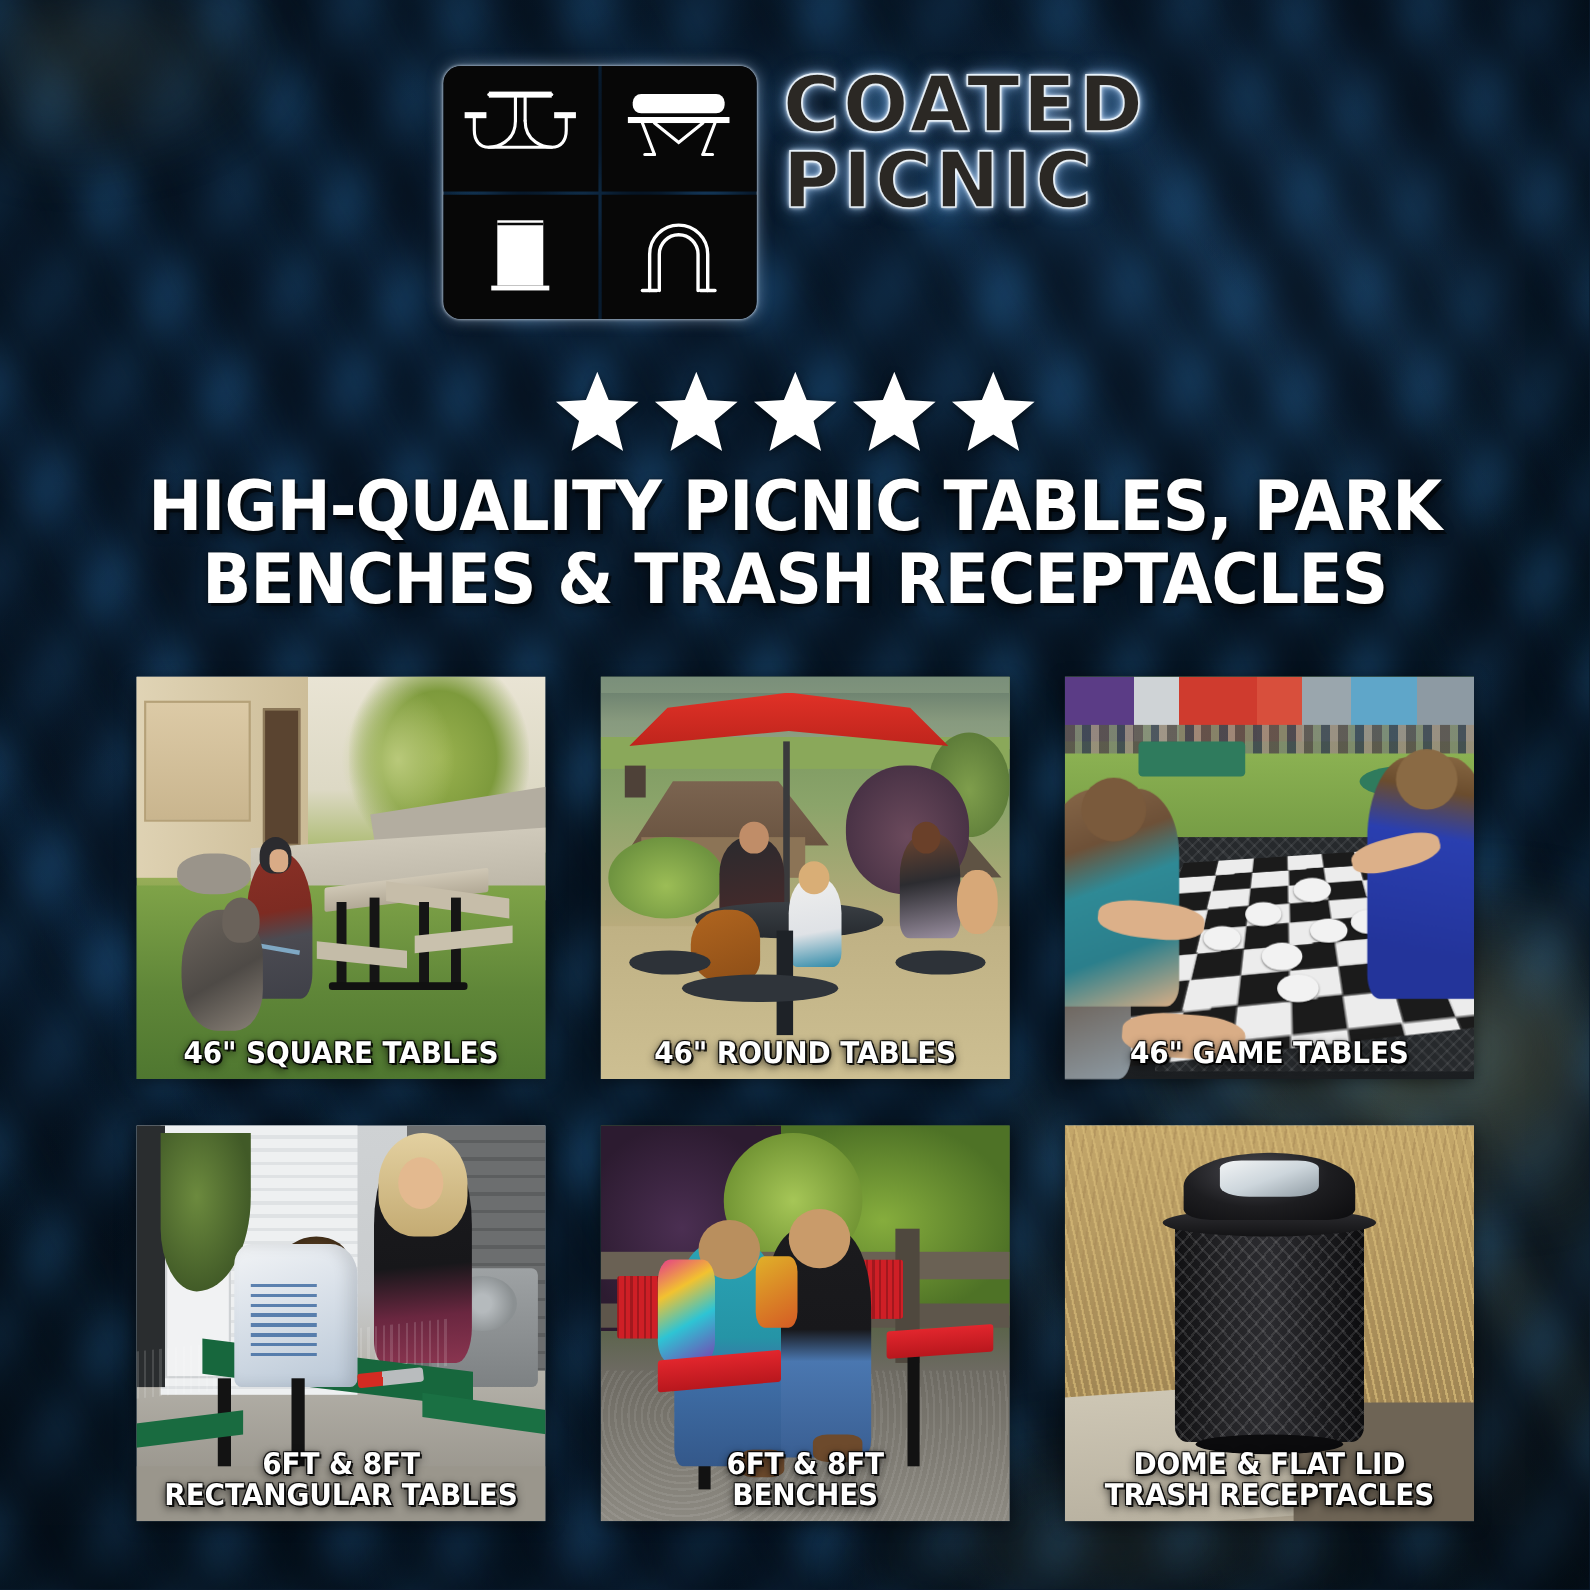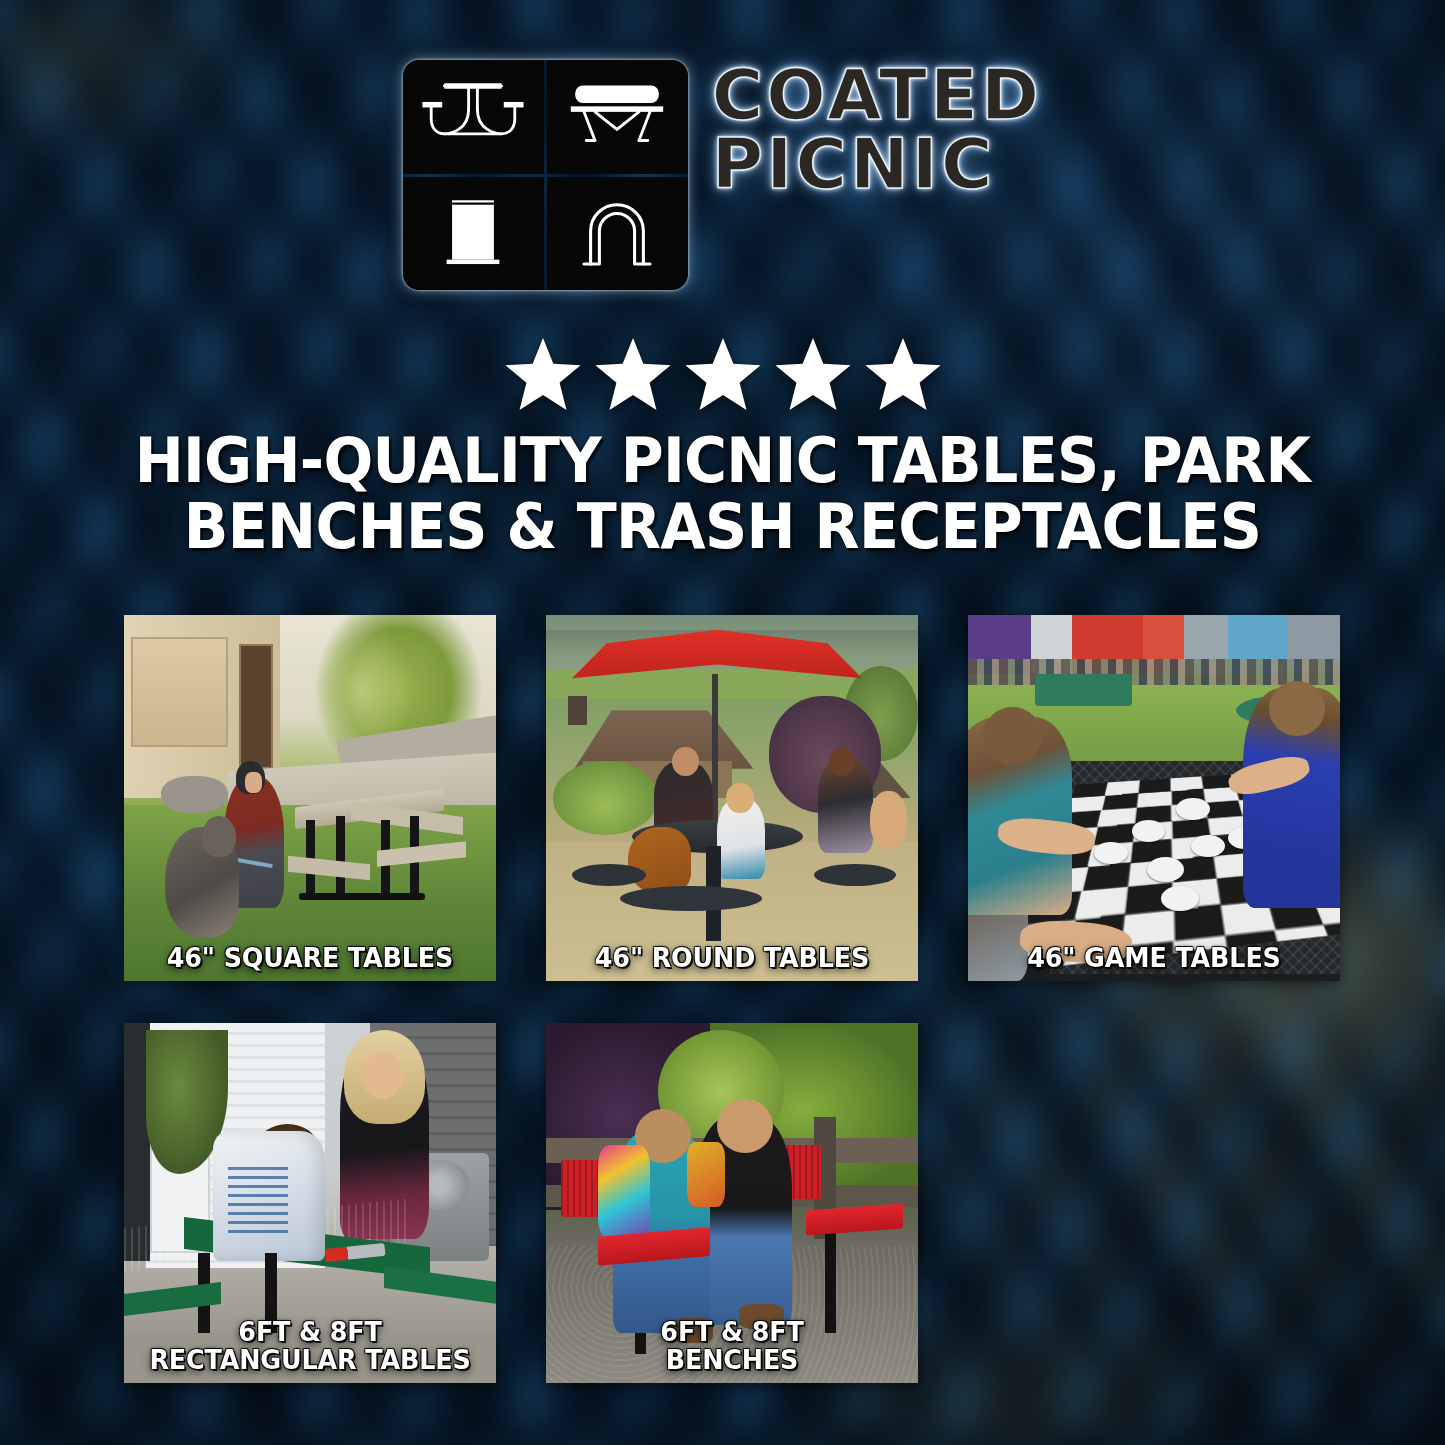--- a/index.html
+++ b/index.html
@@ -582,16 +582,33 @@
           <div class="obj bseat1"></div>
           <div class="obj shoe sh1"></div>
             <div class="obj shoe sh2"></div>
         </div>
         <div class="cap">
           <span>6FT &amp; 8FT</span>
           <span class="l2">BENCHES</span>
         </div>
       </div>
 
+      <div class="tile">
+        <div class="photo s6">
+          <div class="obj sky6"></div>
+          <div class="obj grass6"></div>
+          <div class="obj path"></div>
+            <div class="obj dirt"></div>
+          <div class="obj can"></div>
+          <div class="obj rim"></div>
+          <div class="obj dome"></div>
+          <div class="obj window"></div>
+          <div class="obj base"></div>
+        </div>
+        <div class="cap">
+          <span>DOME &amp; FLAT LID</span>
+          <span class="l2">TRASH RECEPTACLES</span>
+        </div>
+      </div>
 
     </div>
   </div>
 </div>
 
 </body></html>

